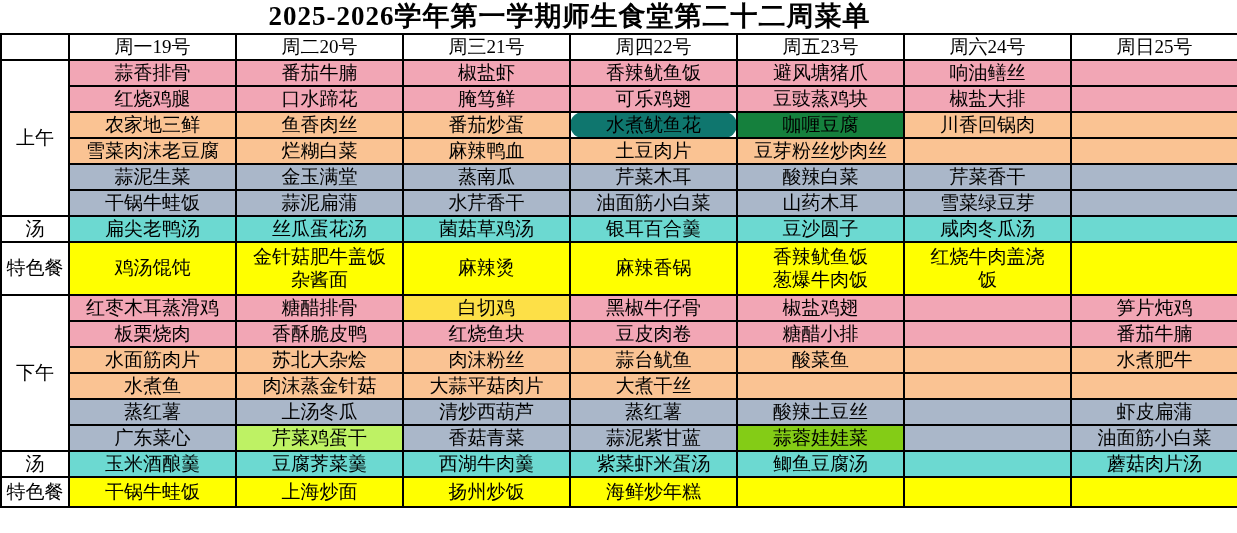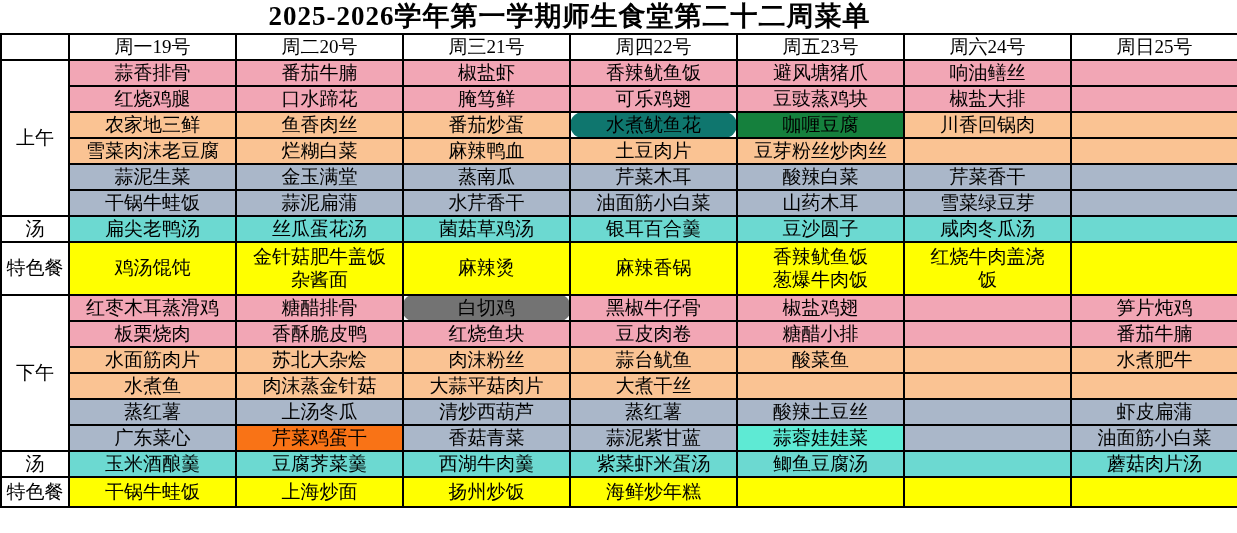--- a/index.html
+++ b/index.html
@@ -152,21 +152,21 @@
           <td style="background: rgb(255, 255, 0);">香辣鱿鱼饭
 葱爆牛肉饭</td>
           <td style="background: rgb(255, 255, 0);">红烧牛肉盖浇
 饭</td>
           <td style="background: rgb(255, 255, 0);"></td>
         </tr>
         <tr class="row">
           <td rowspan="6" class="section-label">下午</td>
           <td style="background: rgb(242, 166, 181);">红枣木耳蒸滑鸡</td>
           <td style="background: rgb(242, 166, 181);">糖醋排骨</td>
-          <td style="background: #737373; border-radius: 10px;">白切鸡</td>
+          <td style="background: #fde047;">白切鸡</td>
           <td style="background: rgb(242, 166, 181);">黑椒牛仔骨</td>
           <td style="background: rgb(242, 166, 181);">椒盐鸡翅</td>
           <td style="background: rgb(242, 166, 181);"></td>
           <td style="background: rgb(242, 166, 181);">笋片炖鸡</td>
         </tr>
         <tr class="row">
           <td style="background: rgb(242, 166, 181);">板栗烧肉</td>
           <td style="background: rgb(242, 166, 181);">香酥脆皮鸭</td>
           <td style="background: rgb(242, 166, 181);">红烧鱼块</td>
           <td style="background: rgb(242, 166, 181);">豆皮肉卷</td>
@@ -196,24 +196,24 @@
           <td style="background: rgb(170, 183, 201);">蒸红薯</td>
           <td style="background: rgb(170, 183, 201);">上汤冬瓜</td>
           <td style="background: rgb(170, 183, 201);">清炒西葫芦</td>
           <td style="background: rgb(170, 183, 201);">蒸红薯</td>
           <td style="background: rgb(170, 183, 201); margin-left: 48px;">酸辣土豆丝</td>
           <td style="background: rgb(170, 183, 201);"></td>
           <td style="background: rgb(170, 183, 201);">虾皮扁蒲</td>
         </tr>
         <tr class="row">
           <td style="background: rgb(170, 183, 201);">广东菜心</td>
-          <td style="background: #f97316; margin-left: 36px;">芹菜鸡蛋干</td>
+          <td style="background: #bef264; margin-left: 36px;">芹菜鸡蛋干</td>
           <td style="background: rgb(170, 183, 201);">香菇青菜</td>
           <td style="background: rgb(170, 183, 201);">蒜泥紫甘蓝</td>
-          <td style="background: #5eead4;">蒜蓉娃娃菜</td>
+          <td style="background: #84cc16;">蒜蓉娃娃菜</td>
           <td style="background: rgb(170, 183, 201);"></td>
           <td style="background: rgb(170, 183, 201);">油面筋小白菜</td>
         </tr>
         <tr class="row">
           <td rowspan="1" class="section-label">汤</td>
           <td style="background: rgb(108, 217, 209);">玉米酒酿羹</td>
           <td style="background: rgb(108, 217, 209);">豆腐荠菜羹</td>
           <td style="background: rgb(108, 217, 209);">西湖牛肉羹</td>
           <td style="background: rgb(108, 217, 209);">紫菜虾米蛋汤</td>
           <td style="background: rgb(108, 217, 209);">鲫鱼豆腐汤</td>

